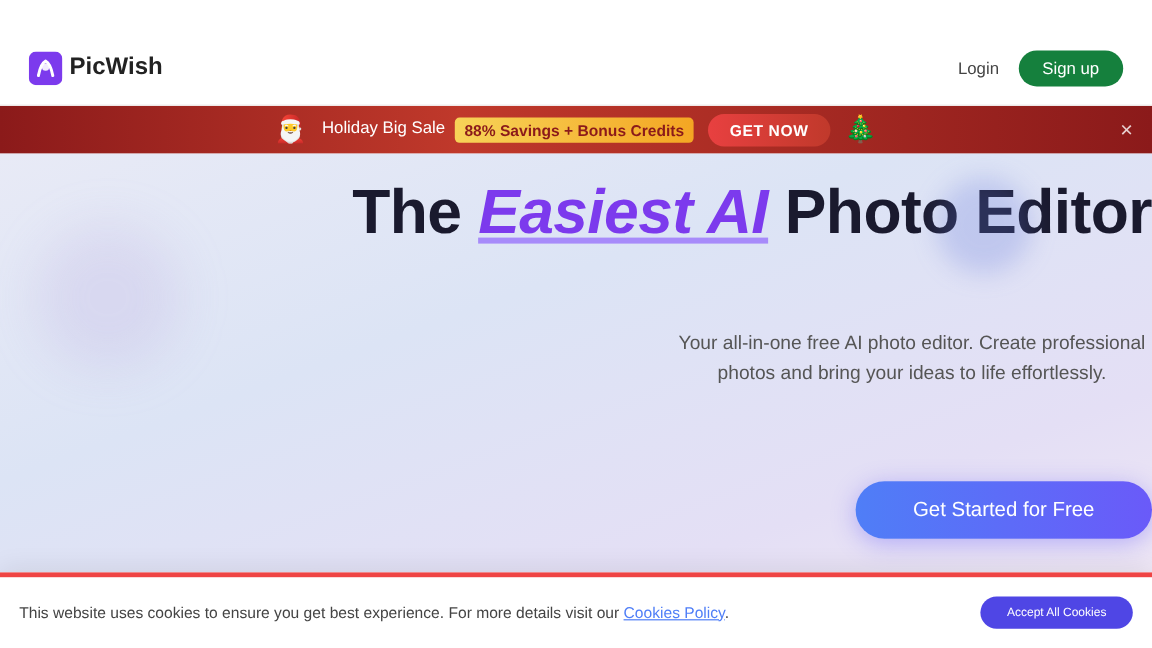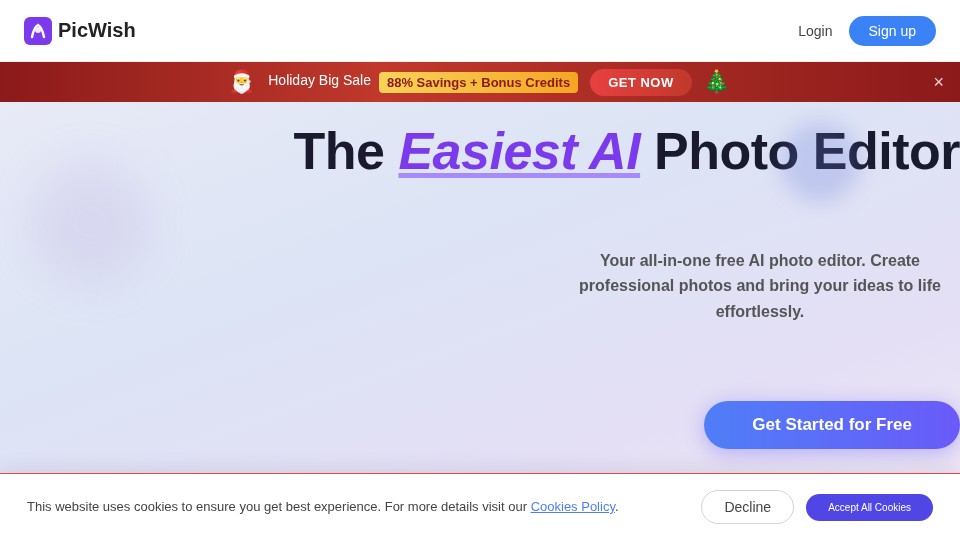--- a/index.html
+++ b/index.html
@@ -9,20 +9,21 @@
     .navbar {
       display: flex;
       align-items: center;
       justify-content: space-between;
       padding: 0 24px;
       height: 62px;
       background: #fff;
       border-bottom: 1px solid #f0f0f0;
       position: relative;
       z-index: 10;
+      margin-top: 26px;
     }
     .logo {
       display: flex;
       align-items: center;
       gap: 6px;
       font-weight: 700;
       font-size: 20px;
       color: #222;
     }
     .logo-icon {
@@ -34,21 +35,21 @@
       align-items: center;
       gap: 16px;
       justify-content: center;
     }
     .nav-login {
       font-size: 14px;
       color: #444;
       cursor: pointer;
     }
     .nav-signup {
-      background: #3b82f6;
+      background: #15803d;
       color: #fff;
       border: none;
       border-radius: 20px;
       padding: 7px 20px;
       font-size: 14px;
       cursor: pointer;
       font-weight: 500;
     }
 
     
@@ -158,30 +159,29 @@
       text-decoration-color: #a78bfa;
       text-underline-offset: 4px;
     }
     .hero-subtitle {
       font-size: 16px;
       color: #555;
       text-align: center;
       line-height: 1.6;
       max-width: 400px;
       margin-bottom: 28px;
-      font-weight: bold;
     }
     .hero-cta {
       background: linear-gradient(90deg, #4f7ef7, #6a5af9);
       color: #fff;
       border: none;
       border-radius: 30px;
       padding: 14px 48px;
       font-size: 17px;
-      font-weight: 700;
+      font-weight: 400;
       cursor: pointer;
       margin-bottom: 32px;
       box-shadow: 0 4px 20px rgba(100, 90, 249, 0.4);
     }
 
     
     .preview-card {
       width: 520px;
       height: 160px;
       background: linear-gradient(135deg, #f8f8ff 0%, #fff5f5 50%, #f5f0ff 100%);
@@ -191,22 +191,22 @@
       margin: 0 auto;
     }
 
     
     .cookie-banner {
       position: absolute;
       bottom: 0;
       left: 0;
       right: 0;
       background: #fff;
-      border-top: 1px solid #ef4444;
-      padding: 16px 27px;
+      border-top: 4px solid #ef4444;
+      padding: 16px 16px;
       display: flex;
       align-items: center;
       justify-content: space-between;
       box-shadow: 0 -4px 20px rgba(0,0,0,0.08);
       z-index: 20;
     }
     .cookie-text {
       font-size: 13px;
       color: #444;
       max-width: 600px;
@@ -285,16 +285,15 @@
   <button class="hero-cta">Get Started for Free</button>
 
   <div class="preview-card"></div>
 </section>
 
 <div class="cookie-banner">
   <div class="cookie-text">
     <span>This website uses cookies to ensure you get best experience. For more details visit our </span><span class="cookie-link">Cookies Policy</span><span>.</span>
   </div>
   <div class="cookie-actions">
-    <button class="cookie-decline">Decline</button>
     <button class="cookie-accept">Accept All Cookies</button>
   </div>
 </div>
 
 </body></html>

